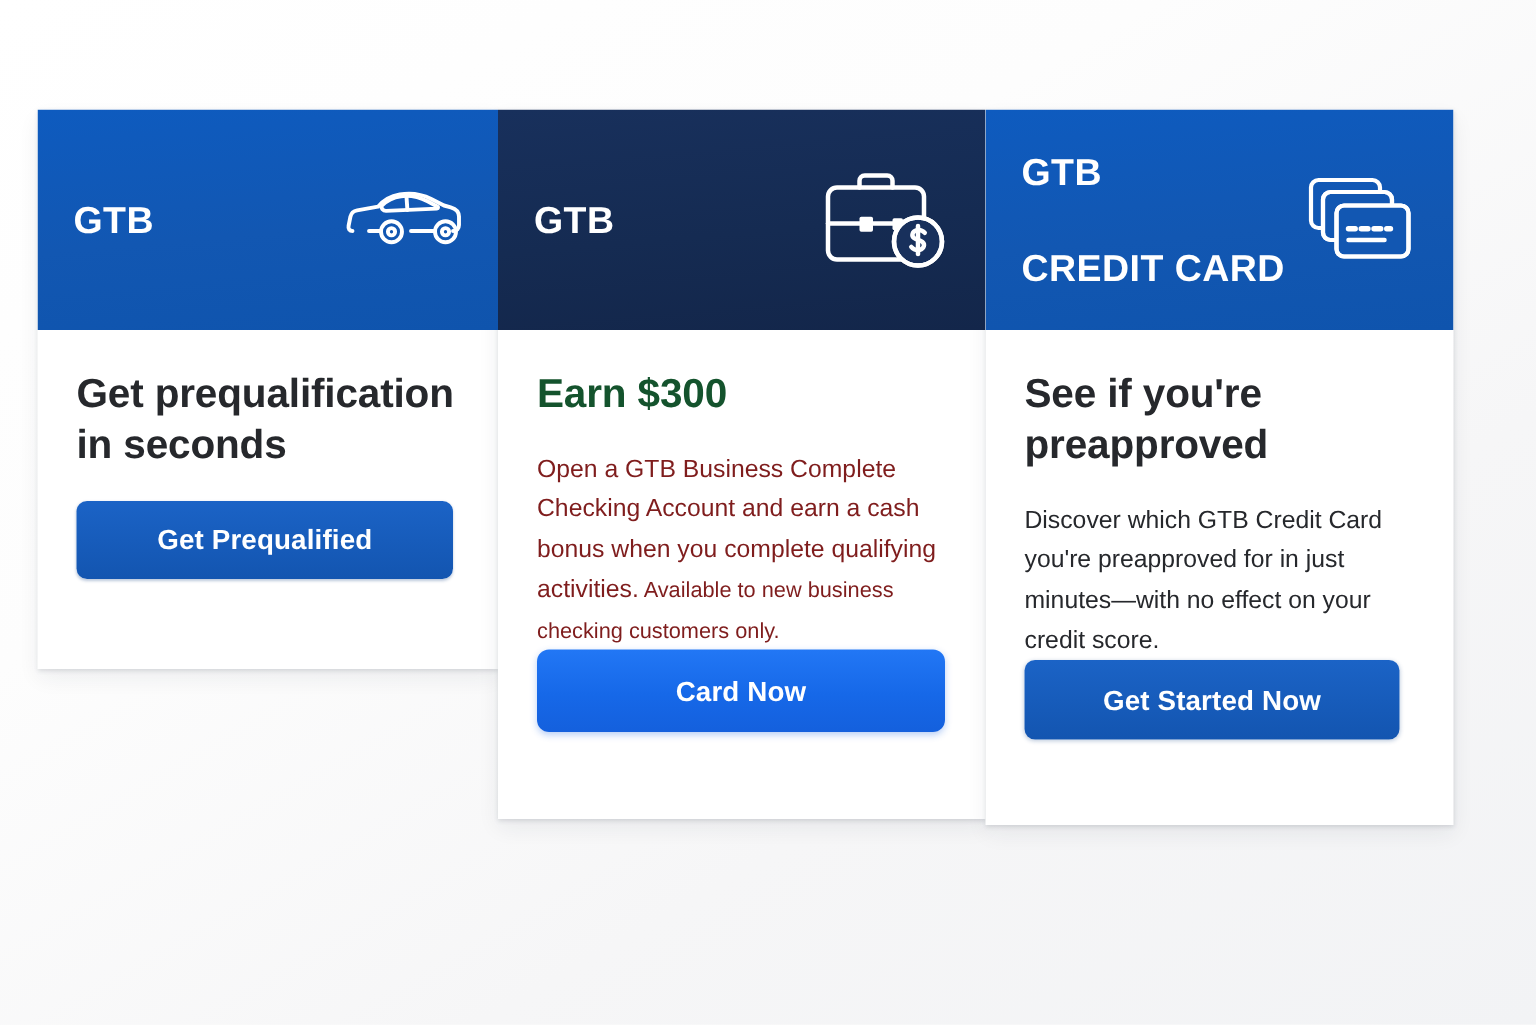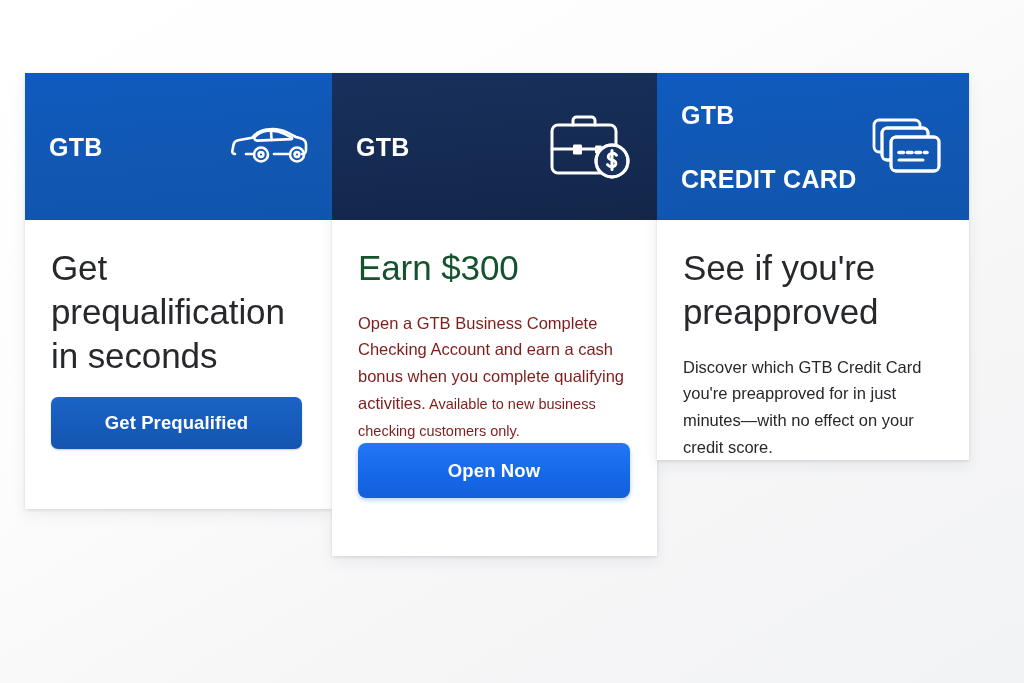--- a/index.html
+++ b/index.html
@@ -69,22 +69,22 @@
   .hdr-icon svg { display: block; }
 
   
   .card-body {
     padding: 26px 26px 0 26px;
     flex: 1 1 auto;
     display: flex;
     flex-direction: column;
   }
   .card-heading {
-    font-size: 35px;
-    font-weight: 400;
+    font-size: 27px;
+    font-weight: 700;
     line-height: 1.25;
     margin: 0 0 20px 0;
     letter-spacing: -0.1px;
   }
   .card-desc {
     font-size: 16.5px;
     line-height: 1.62;
     margin: 0;
   }
   .card-desc .fineprint {
@@ -191,21 +191,21 @@
                    C63.6 48.9 66.4 49 68 50.3 C69.9 51.9 68.9 54.8 66.3 55.5
                    C64.2 56 61.9 55.3 60.5 53.6"></path>
           <path d="M65 39.6 L65 58.4"></path>
         </svg>
       </span>
     </div>
     <div class="card-body">
       <h3 class="card-heading tone-navy-h">Earn $300</h3>
       <p class="card-desc tone-navy"><span>Open a GTB Business Complete Checking Account and earn a cash bonus when you complete qualifying activities.</span><span class="fineprint"> Available to new business checking customers only.</span></p>
       <div class="btn-wrap btn-wrap-biz">
-        <button class="btn btn-biz">Open Now</button>
+        <button class="btn btn-biz">Card Now</button>
       </div>
     </div>
   </div>
 
   <div class="card card-credit">
     <div class="card-header hdr-blue">
       <h2 class="hdr-title">
         <span class="brand">GTB</span>
         <span class="brand">CREDIT CARD</span>
       </h2>
@@ -220,16 +220,19 @@
           <path d="M36.5 37.5 L41 37.5" stroke-width="3.6"></path>
           <path d="M45 37.5 L49.5 37.5" stroke-width="3.6"></path>
           <path d="M53.5 37.5 L56 37.5" stroke-width="3.6"></path>
           <path d="M28 45 L52 45" stroke-width="3"></path>
         </svg>
       </span>
     </div>
     <div class="card-body">
       <h3 class="card-heading tone-dark">See if you're preapproved</h3>
       <p class="card-desc tone-dark">Discover which GTB Credit Card you're preapproved for in just minutes—with no effect on your credit score.</p>
+      <div class="btn-wrap btn-wrap-credit">
+        <button class="btn btn-credit">Get Started Now</button>
+      </div>
     </div>
   </div>
 
 </div>
 
 </body></html>

